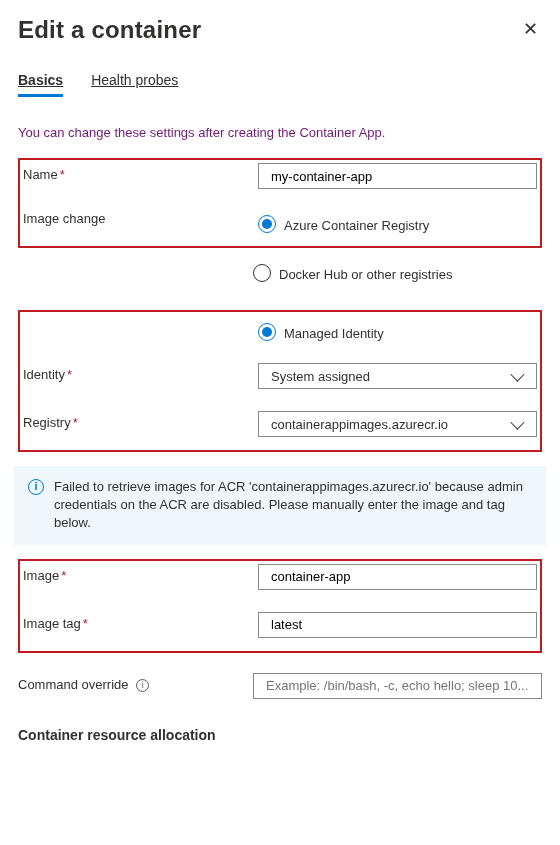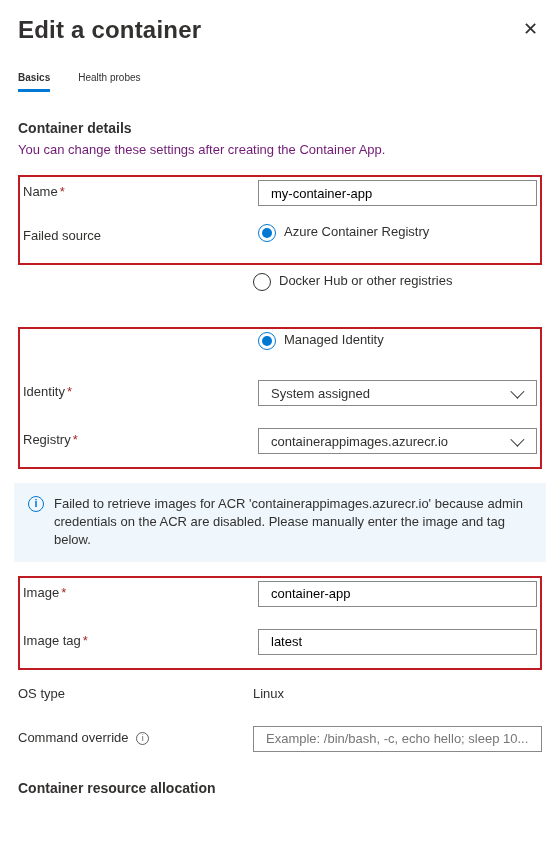--- a/index.html
+++ b/index.html
@@ -33,22 +33,23 @@
   }
   .tabs {
     display: flex;
     gap: 28px;
     border-bottom: 0;
     margin-bottom: 28px;
   }
   .tab {
     padding: 0 0 6px 0;
     cursor: pointer;
-    font-size: 10px;
+    font-size: 14px;
     color: #323130;
+    text-decoration: underline;
   }
   .tab.active {
     font-weight: 600;
     border-bottom: 3px solid #0078d4;
     color: #323130;
   }
   .section-title {
     font-weight: 600;
     font-size: 14px;
     margin-bottom: 6px;
@@ -91,21 +92,21 @@
   }
   .chev {
     width: 10px; height: 10px;
     border-right: 1px solid #323130;
     border-bottom: 1px solid #323130;
     transform: rotate(45deg) translateY(-2px);
     margin-right: 3px;
   }
   .radio-row {
     display: flex;
-    align-items: flex-start;
+    align-items: flex-end;
     gap: 8px;
     height: 26px;
     cursor: pointer;
   }
   .radio {
     width: 18px; height: 18px;
     border: 1px solid #323130;
     border-radius: 50%;
     display: flex;
     align-items: center;
@@ -178,36 +179,35 @@
   <div class="header">
     <h1>Edit a container</h1>
     <div class="close-x">✕</div>
   </div>
 
   <div class="tabs">
     <div class="tab active">Basics</div>
     <div class="tab">Health probes</div>
   </div>
 
-  <div class="section-title">Container details</div>
   <div class="section-sub">You can change these settings after creating the Container App.</div>
 
   <div class="hl">
     <div class="row">
       <div class="lbl">
         <span>Name</span><span class="req">*</span>
       </div>
       <div class="ctl">
         <input type="text" class="tf hi" value="my-container-app" style="">
       </div>
     </div>
     <div class="vgap8"></div>
     <div class="row">
       <div class="lbl">
-        <span>Failed source</span>
+        <span>Image change</span>
       </div>
       <div class="ctl">
         <div class="radio-row">
           <div class="radio checked"></div>
           <span>Azure Container Registry</span>
         </div>
       </div>
     </div>
   </div>
 
@@ -279,28 +279,20 @@
       <div class="lbl">
         <span>Image tag</span><span class="req">*</span>
       </div>
       <div class="ctl">
         <input type="text" class="tf" value="latest" style="">
       </div>
     </div>
   </div>
 
   <div class="vgap12"></div>
-  <div class="row">
-    <div class="lbl">
-      <span>OS type</span>
-    </div>
-    <div class="ctl static">
-      <span>Linux</span>
-    </div>
-  </div>
 
   <div class="vgap8"></div>
   <div class="row">
     <div class="lbl">
       <span>Command override</span>
       <span class="hint-i">i</span>
     </div>
     <div class="ctl">
       <input type="text" class="tf" placeholder="Example: /bin/bash, -c, echo hello; sleep 10..." style="">
     </div>

